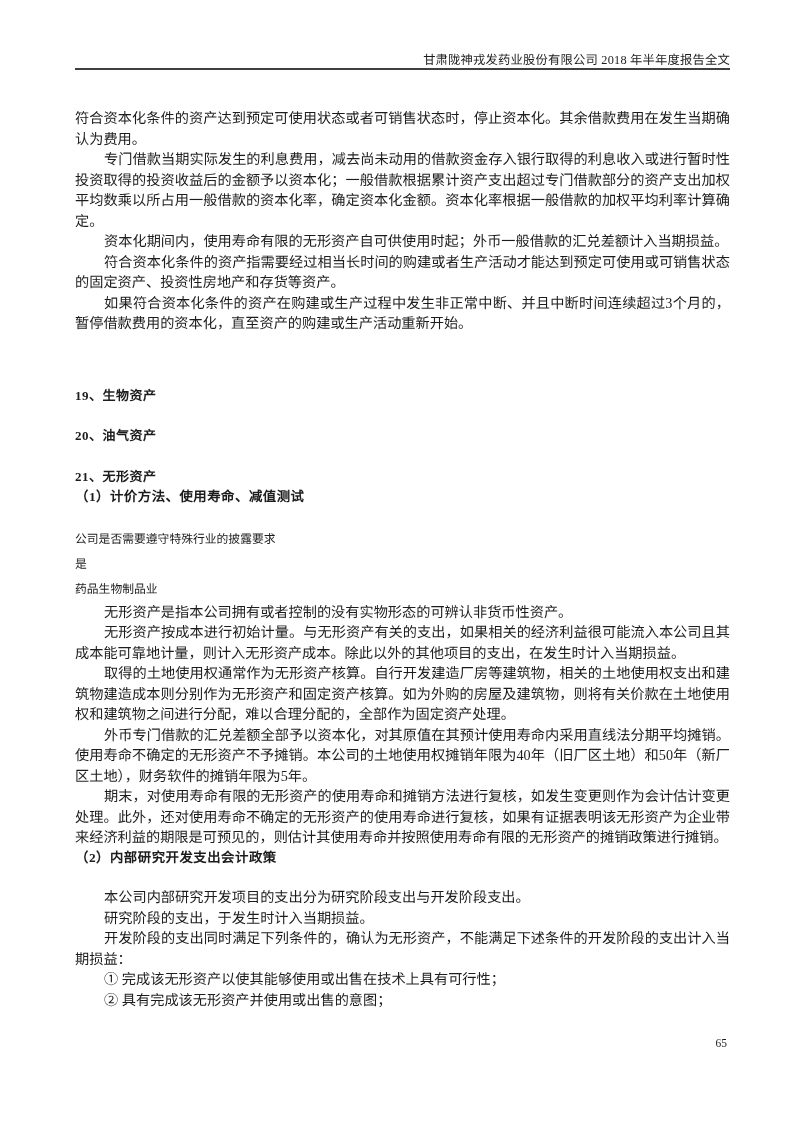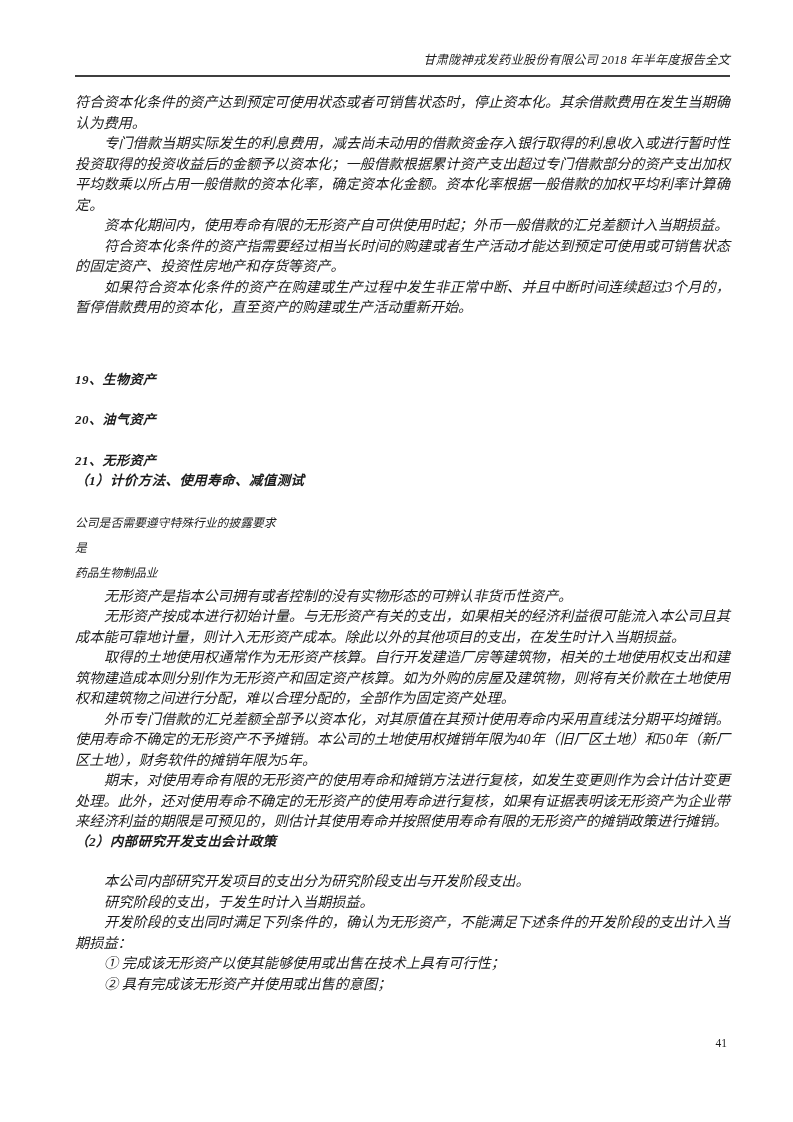--- a/index.html
+++ b/index.html
@@ -18,31 +18,28 @@
     color: #1c1c1c;
   }
   .header {
     position: absolute;
     top: 53px;
     left: 75px;
     width: 655px;
     text-align: right;
     font-size: 12.3px;
     line-height: 15px;
-    padding-bottom: 7px;
     border-bottom: 2px solid #3f3f3f;
     letter-spacing: 0.2px;
-    font-style: italic;
   }
   .content {
     position: absolute;
-    top: 92px;
+    top: 108px;
     left: 75px;
     width: 655px;
-    font-style: italic;
   }
   .para {
     font-size: 14.2px;
     line-height: 20.5px;
     text-align: justify;
     text-indent: 2.05em;
     margin: 0;
   }
   .para-cont {
     text-indent: 0;
@@ -105,14 +102,14 @@
       <div class="para">外币专门借款的汇兑差额全部予以资本化，对其原值在其预计使用寿命内采用直线法分期平均摊销。使用寿命不确定的无形资产不予摊销。本公司的土地使用权摊销年限为40年（旧厂区土地）和50年（新厂区土地），财务软件的摊销年限为5年。</div>
       <div class="para">期末，对使用寿命有限的无形资产的使用寿命和摊销方法进行复核，如发生变更则作为会计估计变更处理。此外，还对使用寿命不确定的无形资产的使用寿命进行复核，如果有证据表明该无形资产为企业带来经济利益的期限是可预见的，则估计其使用寿命并按照使用寿命有限的无形资产的摊销政策进行摊销。</div>
       <div class="subheading">（2）内部研究开发支出会计政策</div>
       <div class="para">本公司内部研究开发项目的支出分为研究阶段支出与开发阶段支出。</div>
       <div class="para">研究阶段的支出，于发生时计入当期损益。</div>
       <div class="para">开发阶段的支出同时满足下列条件的，确认为无形资产，不能满足下述条件的开发阶段的支出计入当期损益：</div>
       <div class="para">① 完成该无形资产以使其能够使用或出售在技术上具有可行性；</div>
       <div class="para">② 具有完成该无形资产并使用或出售的意图；</div>
     </div>
 
-  <div class="footer">41</div>
+  <div class="footer">65</div>
 </div>
 
 </body></html>

